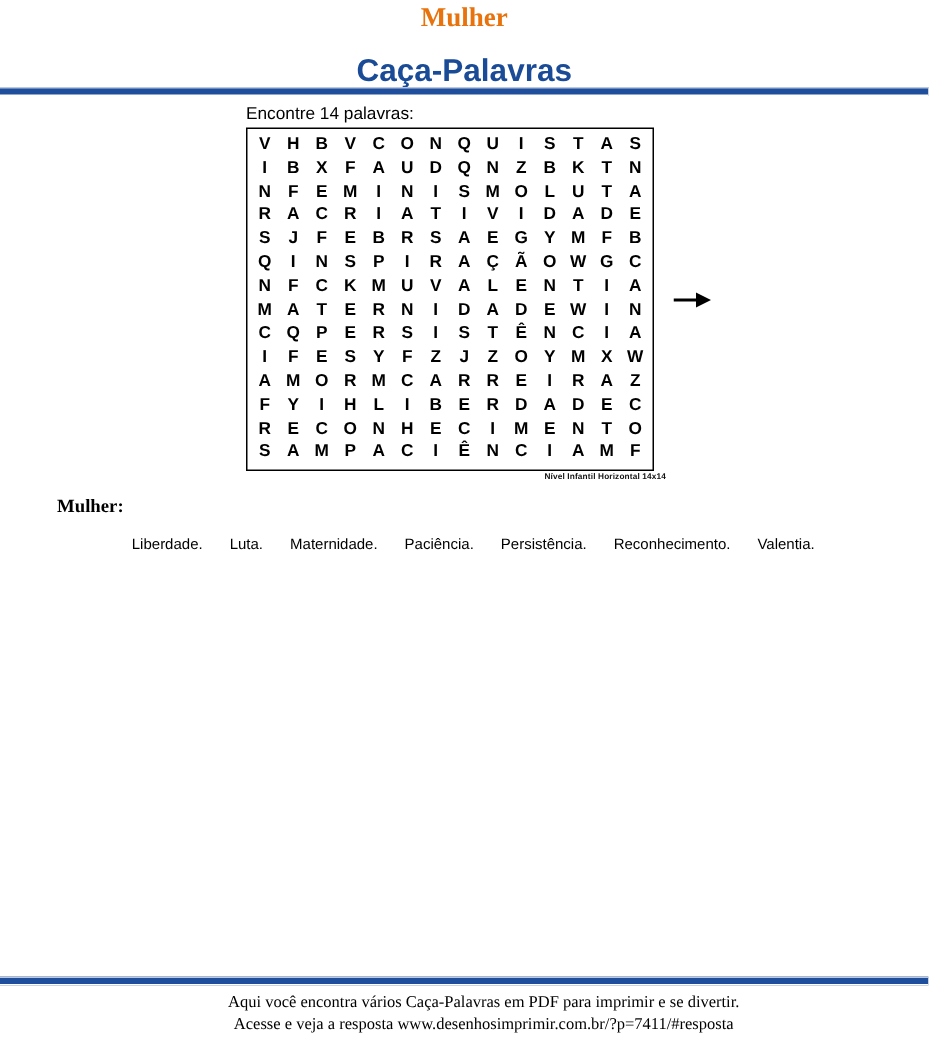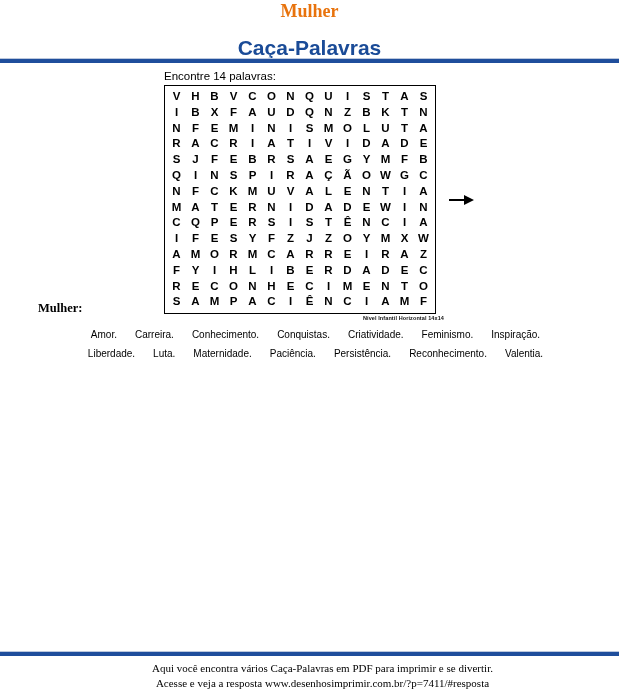--- a/index.html
+++ b/index.html
@@ -104,21 +104,21 @@
     font-weight: bold;
     color: #111111;
     margin-top: 1px;
     letter-spacing: 0.1px;
   }
 
   
   #wordlist-block {
     position: absolute;
     left: 38px;
-    top: 301px;
+    top: 330px;
     width: 545px;
   }
   #wordlist-heading {
     font-family: "Liberation Serif", serif;
     font-weight: bold;
     font-size: 12.5px;
     color: #000000;
     margin-bottom: 9px;
   }
   .word-row {
@@ -390,29 +390,20 @@
     <svg id="grid-arrow" viewBox="0 0 26 12">
       <path d="M0 5 L15 5 L15 1 L25 6 L15 11 L15 7 L0 7 Z" fill="#000000"></path>
     </svg>
   </div>
   <div id="grid-caption">Nível Infantil Horizontal 14x14</div>
 </div>
 
 <div id="wordlist-block">
   <div id="wordlist-heading">Mulher:</div>
   <div id="wordlist-rows">
-      <div class="word-row">
-        <span class="word-item">Amor.</span>
-        <span class="word-item">Carreira.</span>
-        <span class="word-item">Conhecimento.</span>
-        <span class="word-item">Conquistas.</span>
-        <span class="word-item">Criatividade.</span>
-        <span class="word-item">Feminismo.</span>
-        <span class="word-item">Inspiração.</span>
-      </div>
       <div class="word-row">
         <span class="word-item">Liberdade.</span>
         <span class="word-item">Luta.</span>
         <span class="word-item">Maternidade.</span>
         <span class="word-item">Paciência.</span>
         <span class="word-item">Persistência.</span>
         <span class="word-item">Reconhecimento.</span>
         <span class="word-item">Valentia.</span>
       </div>
     </div>

